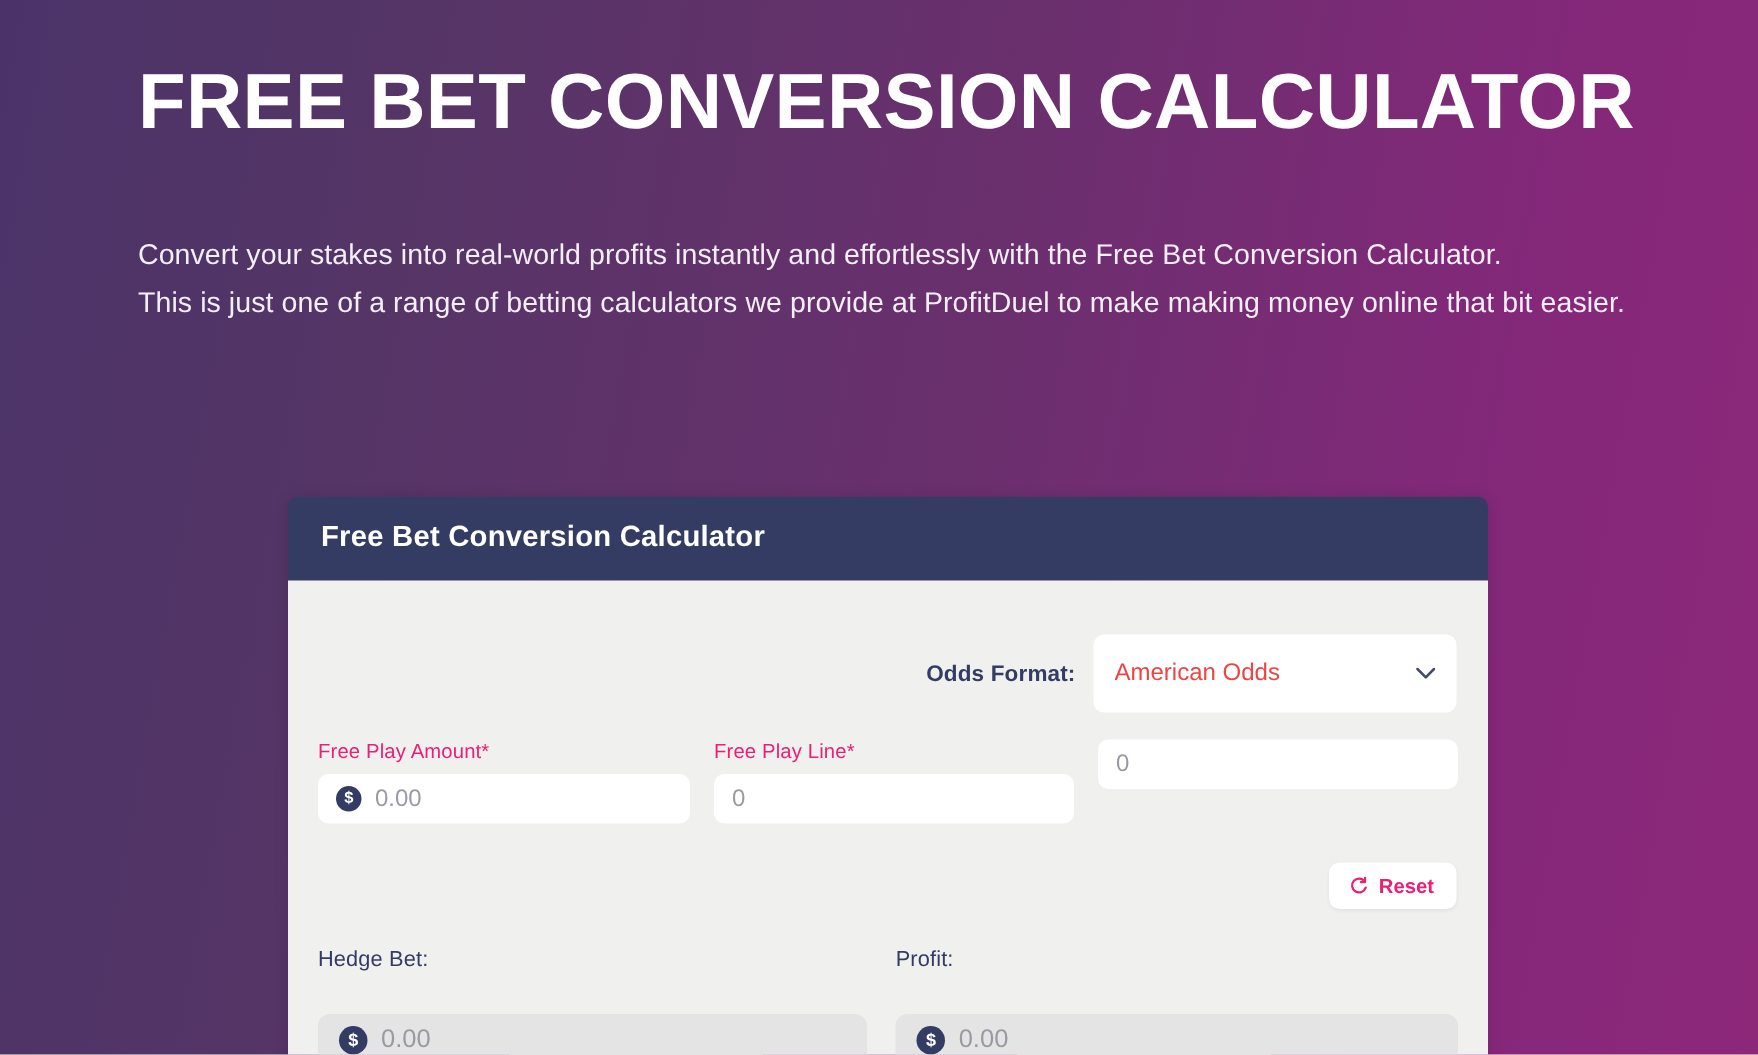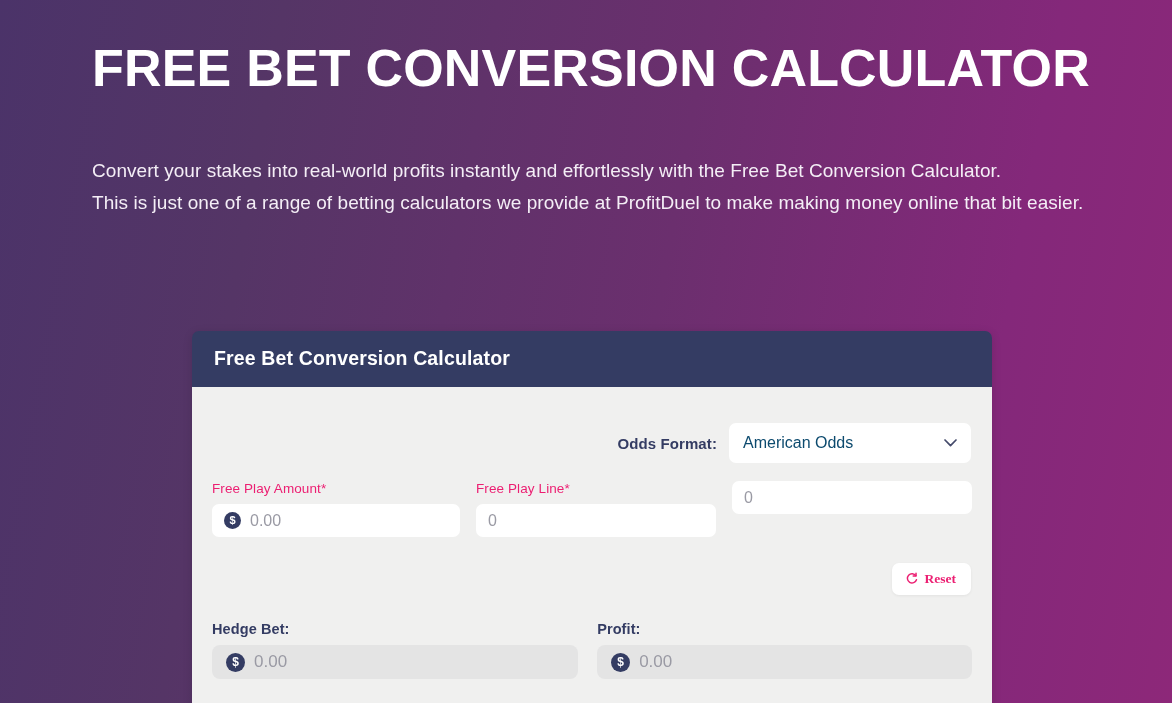--- a/index.html
+++ b/index.html
@@ -93,28 +93,28 @@
     font-size: 15px;
     font-weight: bold;
     letter-spacing: 0.1px;
   }
   .select-wrap {
     position: relative;
     width: 242px;
   }
   .select-box {
     width: 100%;
-    height: 40px;
+    height: 52px;
     background: #ffffff;
     border: none;
     border-radius: 7px;
     padding: 0 36px 0 14px;
     font-family: "Liberation Sans", sans-serif;
     font-size: 16px;
-    color: #0c4a6e;
+    color: #ef4444;
     appearance: none;
     -webkit-appearance: none;
     outline: none;
     cursor: pointer;
     line-height: 36px;
   }
   .chevron {
     position: absolute;
     right: 14px;
     top: 50%;
@@ -201,42 +201,42 @@
   }
   .reset-btn {
     display: inline-flex;
     align-items: center;
     gap: 6px;
     background: #ffffff;
     border: none;
     border-radius: 7px;
     padding: 8px 15px 8px 13px;
     cursor: pointer;
-    font-family: Liberation Serif, serif;
+    font-family: Liberation Sans, sans-serif;
     font-size: 13.5px;
     font-weight: bold;
     color: #ec1f72;
     box-shadow: 0 1px 3px rgba(0,0,0,0.06);
   }
   .reset-icon { width: 14px; height: 14px; display: block; }
 
   
   .results-row {
     display: flex;
     gap: 10px;
     margin-top: 26px;
   }
   .result-block.left { width: 376px; }
   .result-block.right { width: 385px; margin-left: 9px; }
   .result-label {
     color: #343c63;
     font-size: 14.5px;
-    font-weight: bold;
+    font-weight: normal;
     letter-spacing: 0.1px;
-    margin-bottom: 8px;
+    margin-bottom: 28px;
   }
 </style>
 </head>
 <body>
 
 <div class="page">
 
 
   <h1 class="hero-title">FREE BET CONVERSION CALCULATOR</h1>
 

